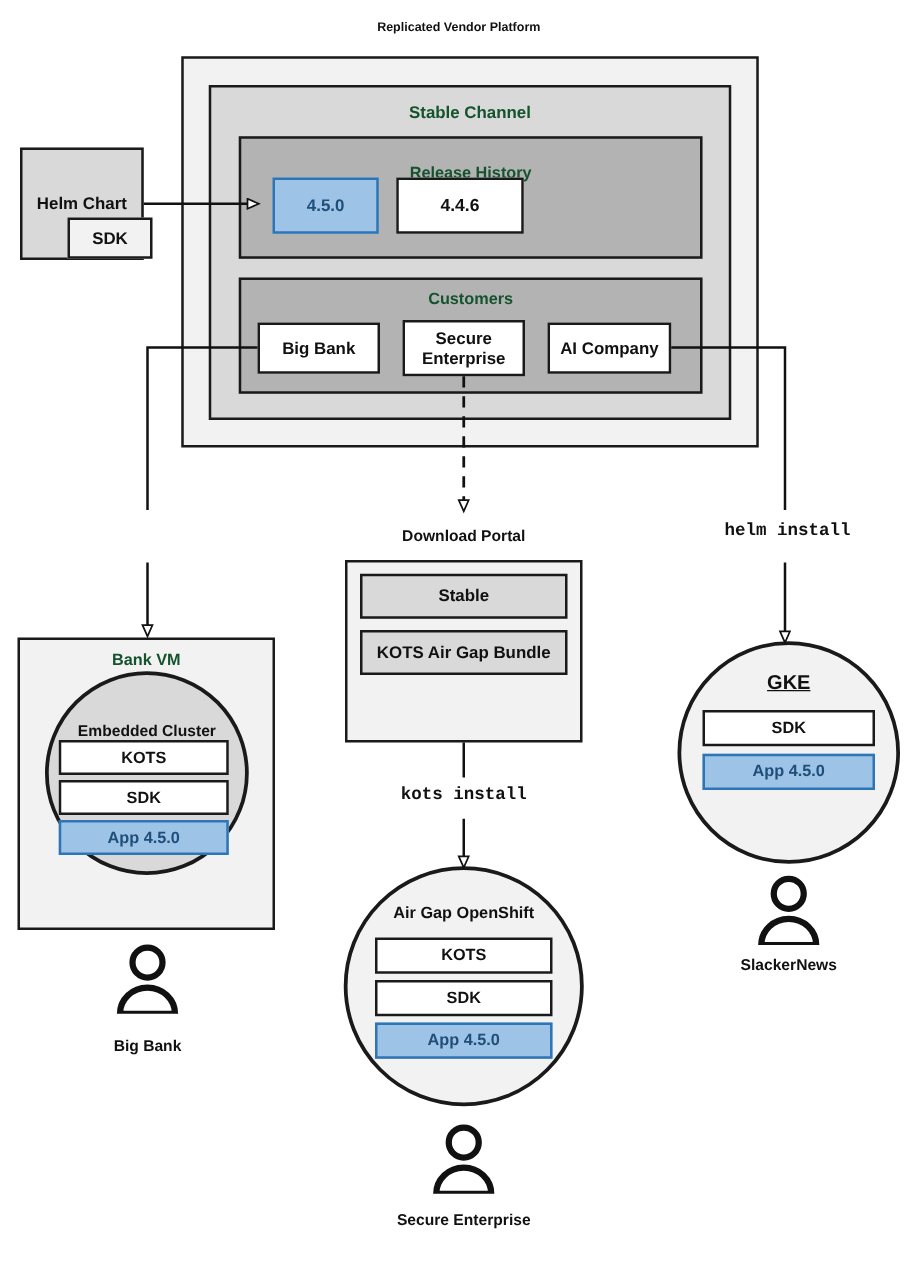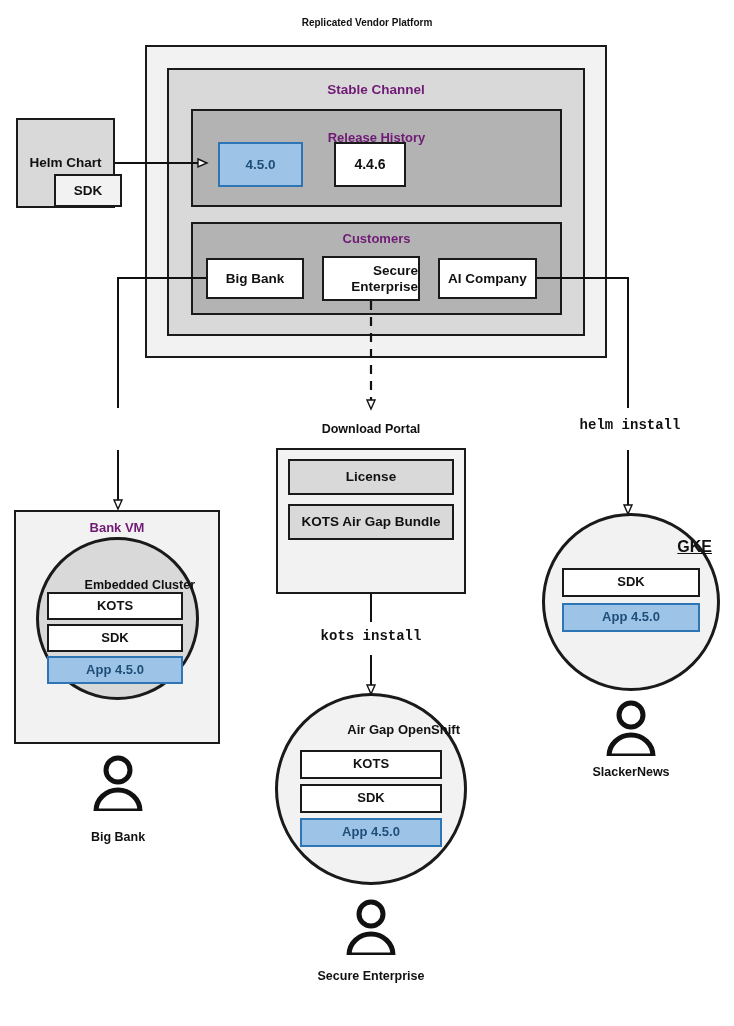--- a/index.html
+++ b/index.html
@@ -31,21 +31,21 @@
     font-weight: bold;
     color: #111111;
     line-height: 1.12;
   }
   .box.titled {
     display: block;
   }
   .grp-title {
     text-align: center;
     font-weight: bold;
-    color: #701a75;
+    color: #14532d;
     width: 100%;
   }
 
   
   .fill-white  { background: #ffffff; }
   .fill-f2     { background: #f2f2f2; }
   .fill-d9     { background: #d9d9d9; }
   .fill-b3     { background: #b3b3b3; }
   .fill-blue   { background: #9dc3e6; border-color: #2e75b6; color: #1f4e79; }
 
@@ -74,21 +74,21 @@
     left: 0; top: 0;
     width: 734px;
     height: 1026px;
     pointer-events: none;
   }
   svg.overlay.over  { z-index: 40; }
 
   .z1 { z-index: 5; }
   .z2 { z-index: 10; }
   .z3 { z-index: 15; }
-  .z4 { z-index: 20; text-align: right; }
+  .z4 { z-index: 20; }
   .z5 { z-index: 25; }
 
   .person { position: absolute; }
 </style>
 </head>
 <body>
 
 <div id="stage">
 
   <div class="label" style="left:217px; top:17px; width:300px; font-size:10px;">Replicated Vendor Platform</div>
@@ -96,38 +96,38 @@
   <div class="abs box titled fill-f2 z1" style="left:145px; top:45px; width:462px; height:313px;"></div>
 
   <div class="abs box titled fill-d9 z2" style="left:167px; top:68px; width:418px; height:268px; padding-top:12px;">
     <div class="grp-title" style="font-size:13.5px;">Stable Channel</div>
   </div>
 
   <div class="abs box titled fill-b3 z3" style="left:191px; top:109px; width:371px; height:98px; padding-top:20px;">
     <div class="grp-title" style="font-size:13px;">Release History</div>
   </div>
   <div class="abs box fill-blue z4" style="left:218px; top:142px; width:85px; height:45px; font-size:13.5px;">4.5.0</div>
-  <div class="abs box fill-white z4" style="left:334px; top:142px; width:72px; height:45px; font-size:14px;">4.4.6</div>
+  <div class="abs box fill-white z4" style="left:317px; top:142px; width:102px; height:45px; font-size:14px;">4.4.6</div>
 
   <div class="abs box titled fill-b3 z3" style="left:191px; top:222px; width:371px; height:93px; padding-top:8px;">
     <div class="grp-title" style="font-size:13px;">Customers</div>
   </div>
   <div class="abs box fill-white z4" style="left:206px; top:258px; width:98px; height:41px; font-size:13.5px;">Big Bank</div>
   <div class="abs box fill-white z4" style="left:322px; top:256px; width:98px; height:45px; font-size:13.5px;">Secure Enterprise</div>
   <div class="abs box fill-d9 z2" style="left:16px; top:118px; width:99px; height:90px; font-size:13.5px;">Helm Chart</div>
 
   <div class="abs box fill-white z4" style="left:438px; top:258px; width:99px; height:41px; font-size:13.5px;">AI Company</div>
   <div class="abs box fill-f2 z4" style="left:54px; top:174px; width:68px; height:33px; font-size:13.5px;">SDK</div>
 
   <div class="label mono" style="left:550px; top:417px; width:160px; font-size:14px;">helm install</div>
   <div class="label mono" style="left:291px; top:628px; width:160px; font-size:14px;">kots install</div>
 
   <div class="label" style="left:281px; top:422px; width:180px; font-size:12.5px;">Download Portal</div>
   <div class="abs box titled fill-f2 z2" style="left:276px; top:448px; width:190px; height:146px;"></div>
-  <div class="abs box fill-d9 z4" style="left:288px; top:459px; width:166px; height:36px; font-size:13.5px;">License</div>
+  <div class="abs box fill-d9 z4" style="left:288px; top:459px; width:166px; height:36px; font-size:13.5px;">Stable</div>
   <div class="abs box fill-d9 z4" style="left:288px; top:504px; width:166px; height:36px; font-size:13.5px;">KOTS Air Gap Bundle</div>
 
   <div class="abs box titled fill-f2 z2" style="left:14px; top:510px; width:206px; height:234px; padding-top:9px;">
     <div class="grp-title" style="font-size:13px;">Bank VM</div>
   </div>
   <div class="abs circle fill-d9 z3" style="left:36px; top:537px; width:163px; height:163px;"></div>
   <div class="label z4" style="left:40px; top:566px; width:155px; font-size:12.5px; z-index:20;margin-top:12px;">Embedded Cluster</div>
   <div class="abs box fill-white z5" style="left:47px; top:592px; width:136px; height:28px; font-size:13px;">KOTS</div>
   <div class="abs box fill-white z5" style="left:47px; top:624px; width:136px; height:28px; font-size:13px;">SDK</div>
   <div class="abs box fill-blue z5" style="left:47px; top:656px; width:136px; height:28px; font-size:13px;">App 4.5.0</div>

